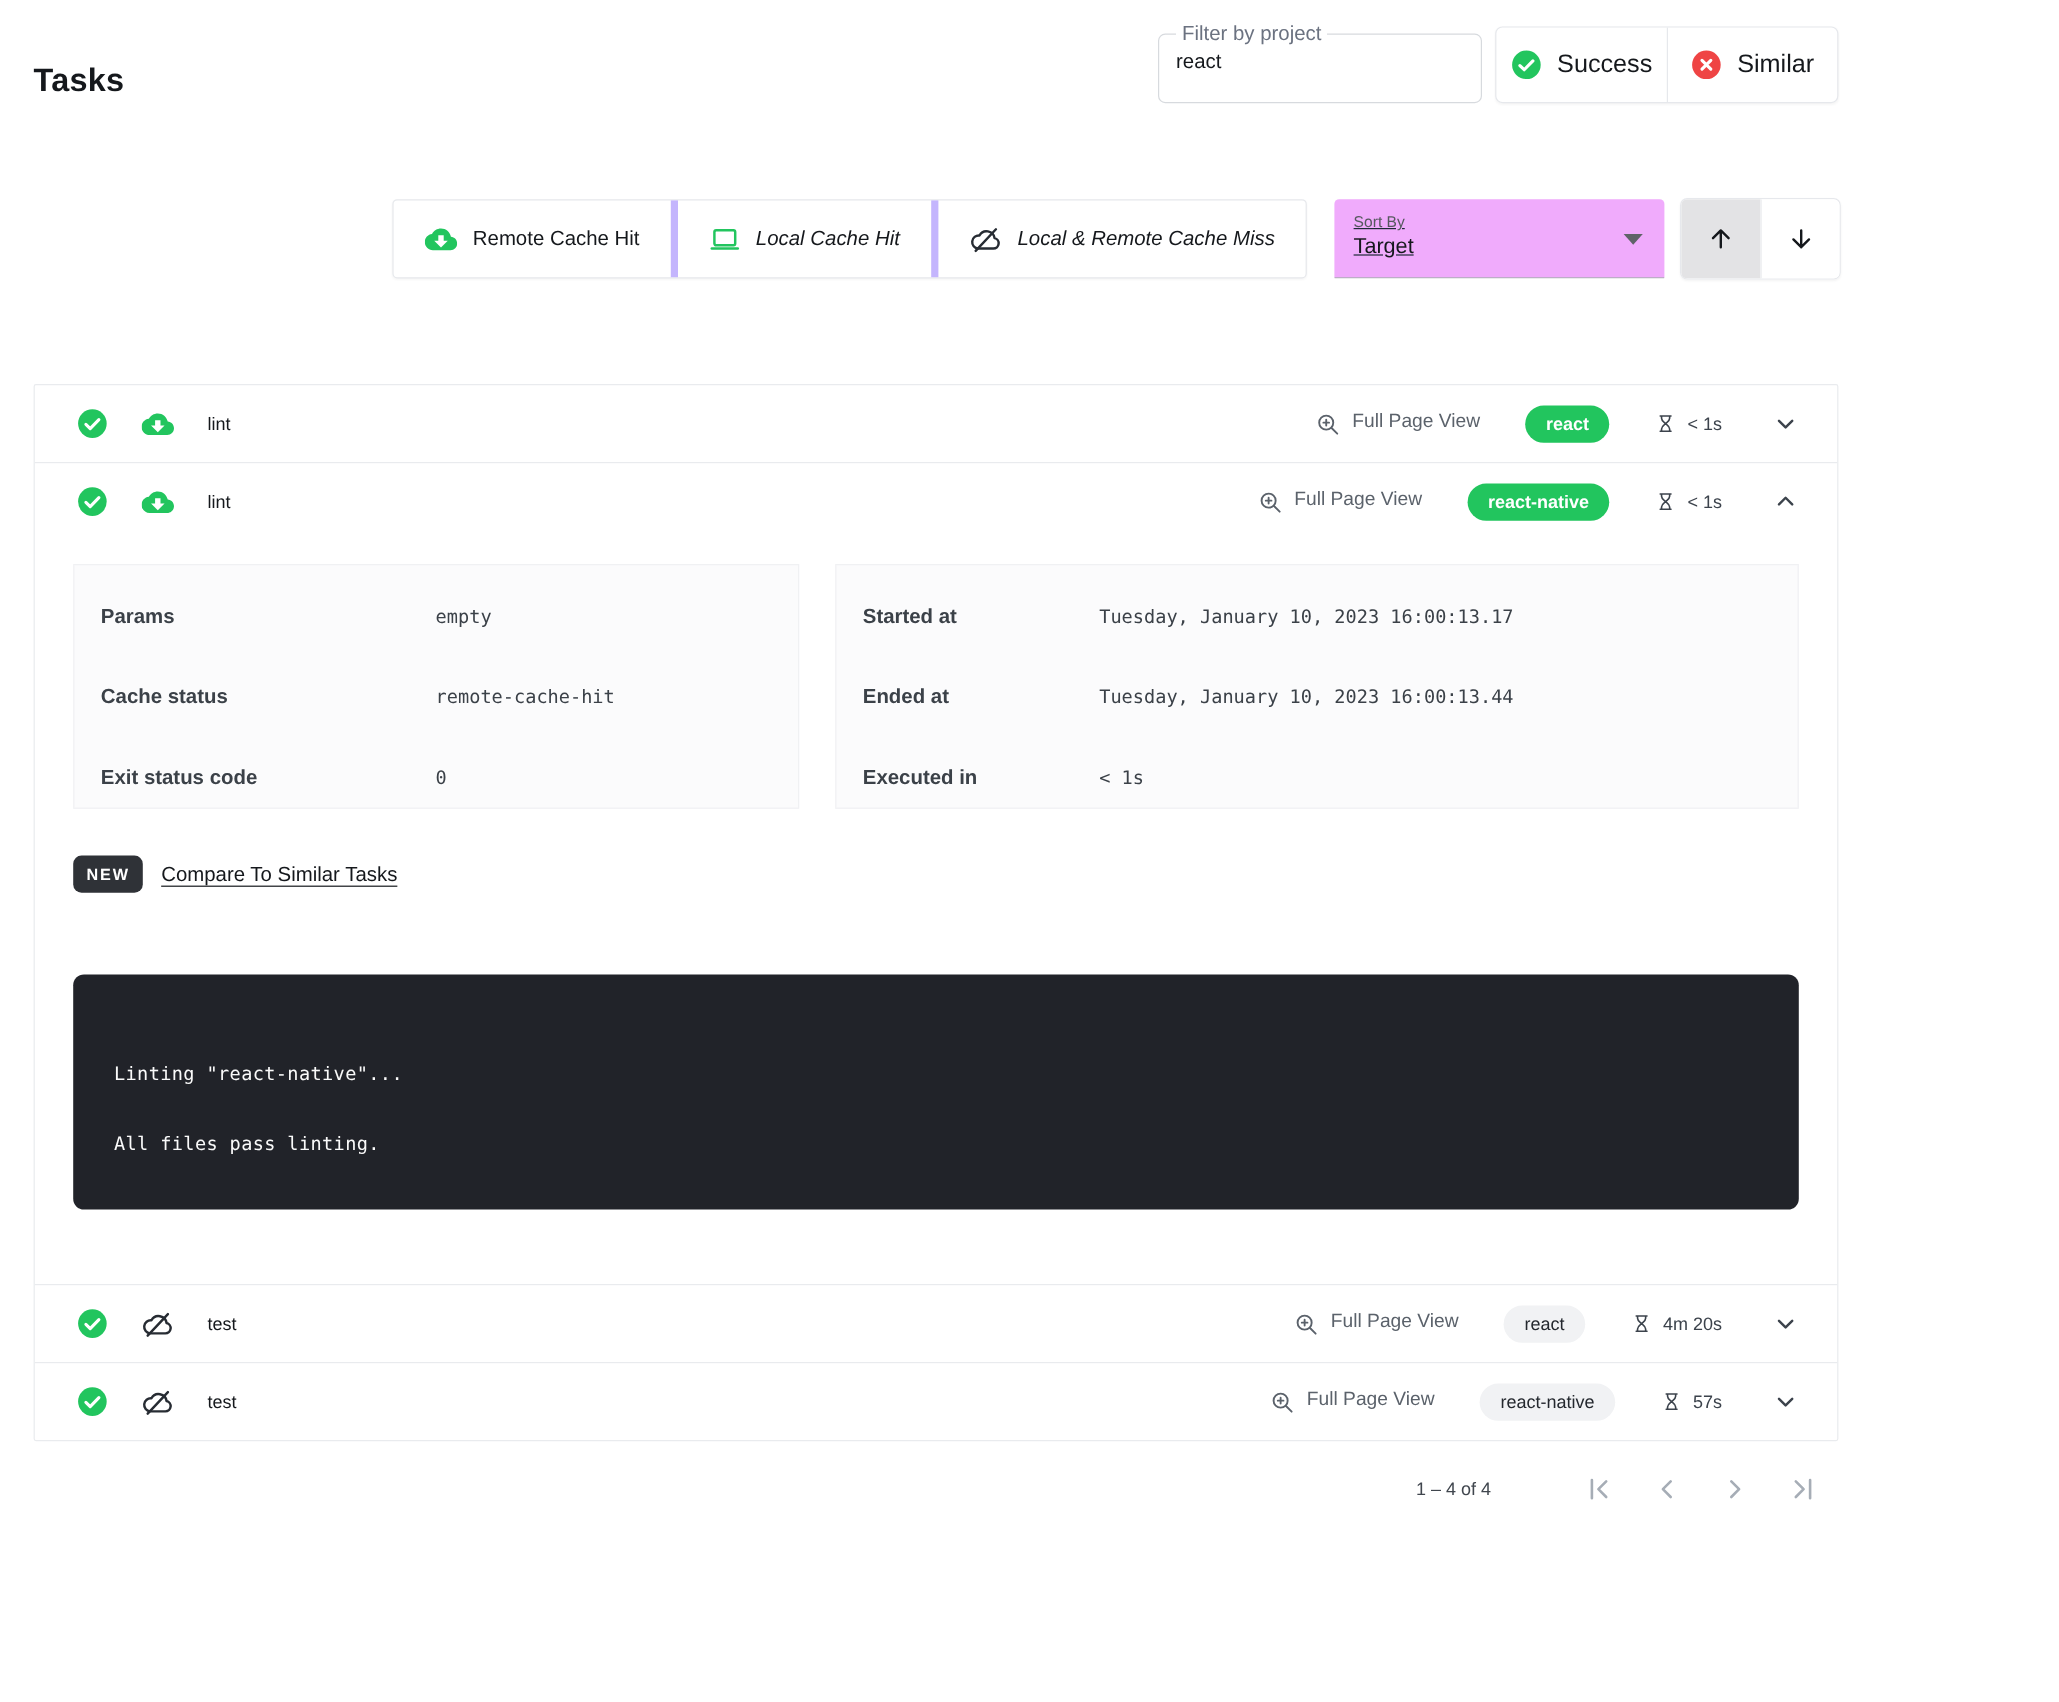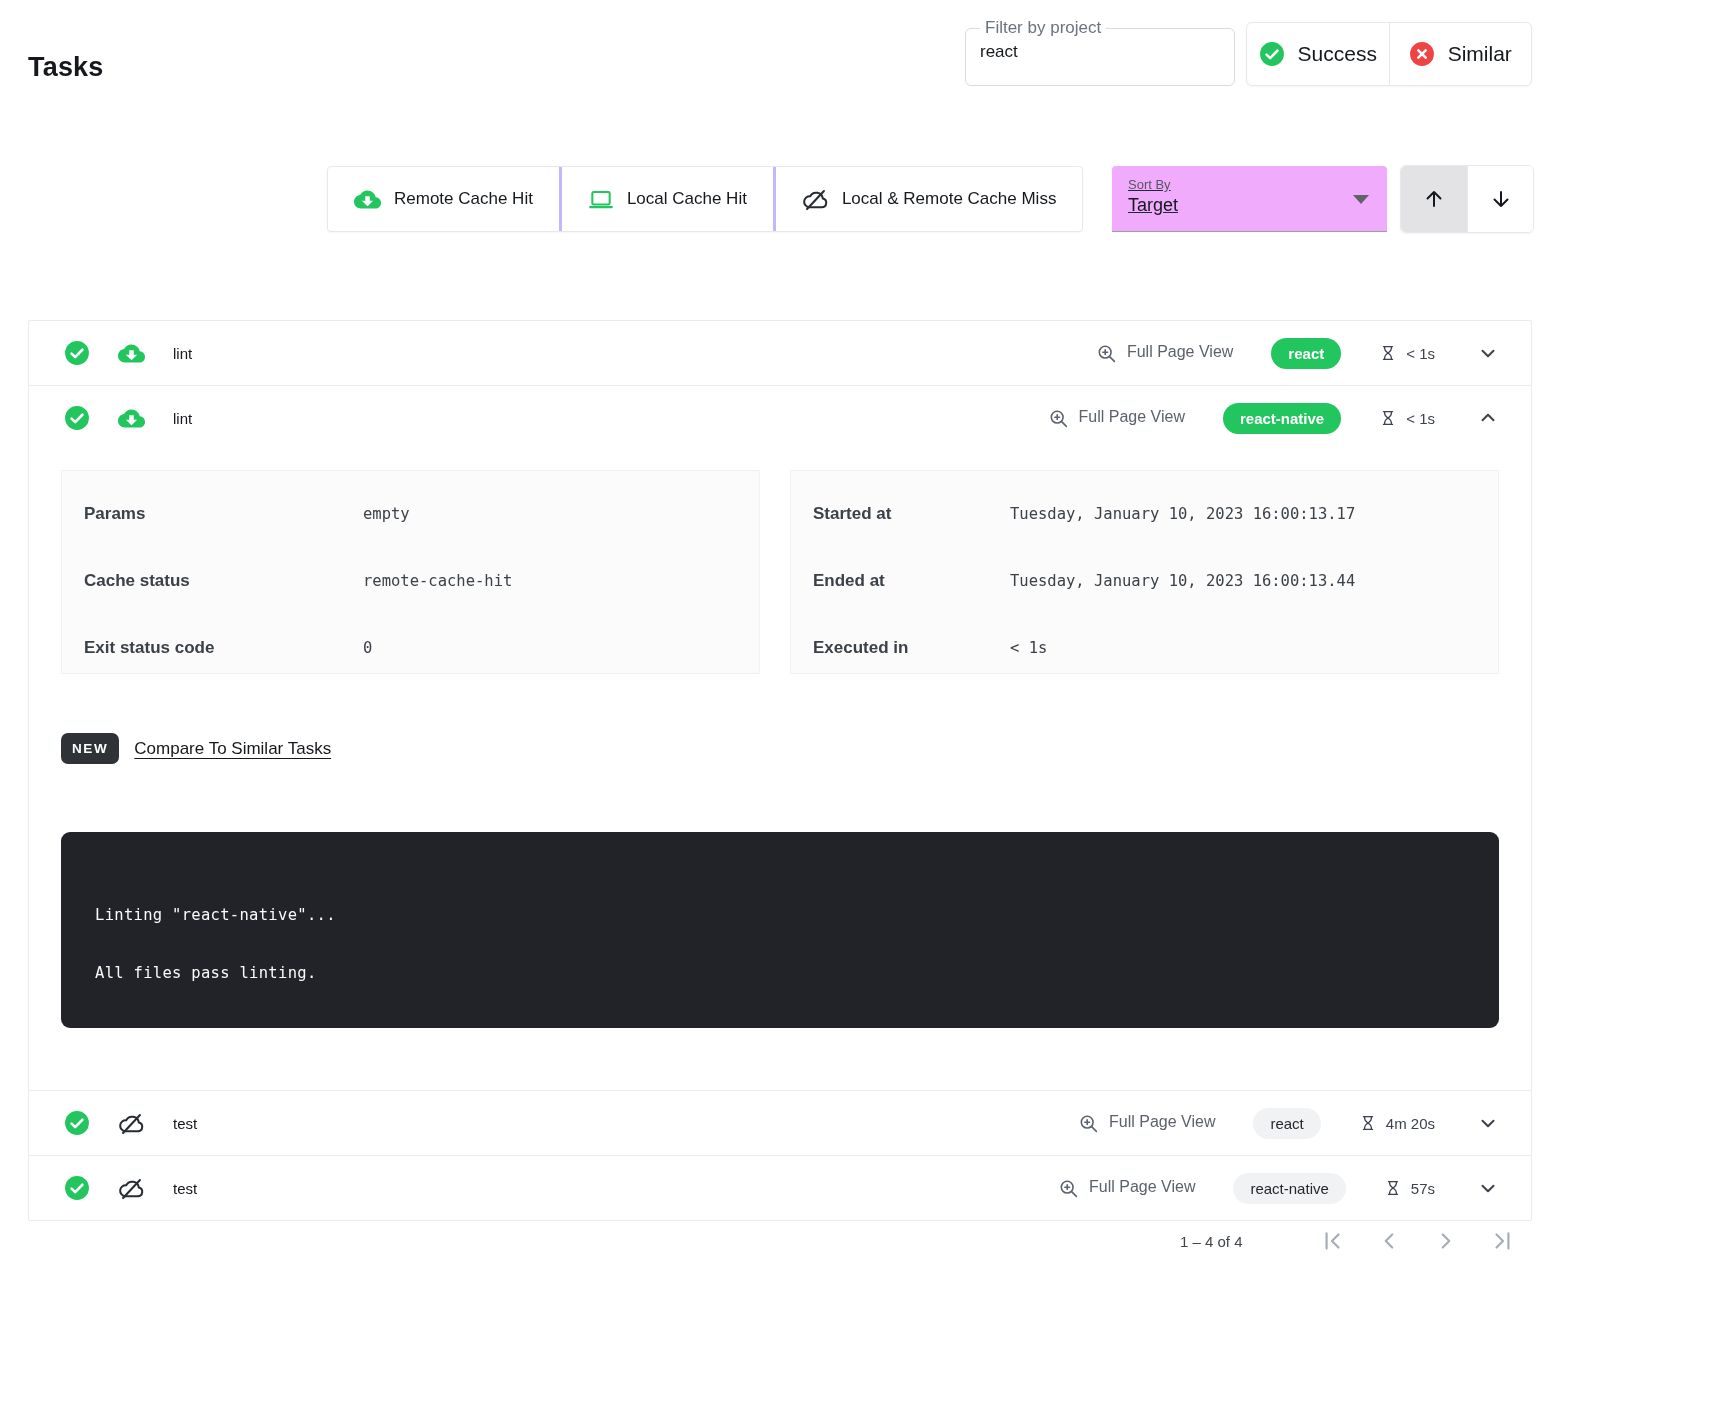--- a/index.html
+++ b/index.html
@@ -14,21 +14,21 @@
   .project-filter input { border:none; outline:none; width:100%; font-size:17px; color:#15181c; font-family:"Liberation Sans",sans-serif; padding:4px 2px 10px; background:transparent; }
 
   
   .status-group { position:absolute; left:1246px; top:22px; width:286px; height:64px; display:flex; background:#fff; border:1px solid #e6e8ec; border-radius:6px; box-shadow:0 1px 2px rgba(0,0,0,.04); }
   .status-btn { flex:1; display:flex; align-items:center; justify-content:center; gap:13px; font-size:21px; color:#15181c; cursor:pointer; background:transparent; border:none; font-family:inherit; }
   .status-btn + .status-btn { border-left:1px solid #e6e8ec; }
 
   
   .cache-group { position:absolute; left:327px; top:166px; height:66px; display:flex; background:#fff; border:1px solid #e6e8ec; border-radius:4px; box-shadow:0 1px 2px rgba(0,0,0,.04); }
   .cache-btn { display:flex; align-items:center; gap:13px; padding:0 26px; font-size:17px; color:#15181c; background:transparent; border:none; cursor:pointer; font-family:inherit; }
-  .cache-btn + .cache-btn { border-left:3px solid #c4b5fd; }
+  .cache-btn + .cache-btn { border-left:6px solid #c4b5fd;font-style:italic; }
 
   
   .sort-select { position:absolute; left:1112px; top:166px; width:275px; height:66px; background:#f0abfc; border-radius:4px 4px 0 0; border-bottom:1px solid #9aa0a6; padding:11px 16px; cursor:pointer;text-decoration:underline; }
   .sort-label { font-size:13px; color:#55585e; }
   .sort-value { font-size:18px; color:#15181c; margin-top:3px; }
   .sort-caret { position:absolute; right:18px; top:29px; width:0; height:0; border-left:8px solid transparent; border-right:8px solid transparent; border-top:9px solid #5f6368; }
 
   
   .order-group { position:absolute; left:1400px; top:165px; display:flex; border:1px solid #e6e8ec; border-radius:6px; overflow:hidden; box-shadow:0 1px 2px rgba(0,0,0,.05); }
   .order-btn { width:66px; height:66px; display:flex; align-items:center; justify-content:center; background:#fff; border:none; cursor:pointer; }
@@ -47,30 +47,30 @@
   .pill { font-size:15px; padding:7px 17px; border-radius:17px; white-space:nowrap; }
   .pill-green { background:#22c55e; color:#fff; font-weight:600; }
   .pill-gray { background:#f1f2f4; color:#24282e; }
   .duration { display:flex; align-items:center; gap:9px; font-size:15px; color:#3c434c; }
   .chev-btn { background:none; border:none; cursor:pointer; display:flex; align-items:center; padding:4px; }
 
   
   .expanded-body { padding:20px 32px 62px; cursor:default; }
   .detail-panels { display:flex; gap:30px; }
   .panel { background:#fbfbfc; border:1px solid #f0f1f3; height:204px; padding:33px 0 0; }
-  .panel-left { width:699px; }
+  .panel-left { width:605px; }
   .panel-right { flex:1; }
   .panel-row { display:flex; align-items:baseline; padding-left:22px; }
   .panel-row + .panel-row { margin-top:47px; }
   .panel-lbl { font-size:17px; font-weight:700; color:#3b4148; }
   .panel-left .panel-lbl { width:279px; }
   .panel-right .panel-lbl { width:197px; }
   .panel-val { font-family:"DejaVu Sans Mono",monospace; font-size:15.5px; color:#3b4148; }
 
-  .compare-row { margin-top:59px; display:flex; align-items:center; gap:15px; }
+  .compare-row { margin-top:39px; display:flex; align-items:center; gap:15px; }
   .new-badge { background:#2f3237; color:#fff; font-size:13.5px; font-weight:700; letter-spacing:1.6px; padding:8px 11px; border-radius:7px; }
   .compare-link { font-size:17px; color:#15181c; text-decoration:underline; text-underline-offset:4px; cursor:pointer; }
 
   .terminal { margin-top:68px; background:#212329; border-radius:9px; padding:74px 34px 46px; }
   .term-line { font-family:"DejaVu Sans Mono",monospace; font-size:15.5px; color:#fafafa; letter-spacing:.3px; }
   .term-line + .term-line { margin-top:40px; }
 
   
   .pagination { position:absolute; left:1180px; top:1228px; width:336px; display:flex; align-items:center; }
   .page-range { font-size:15px; color:#40464e; }

